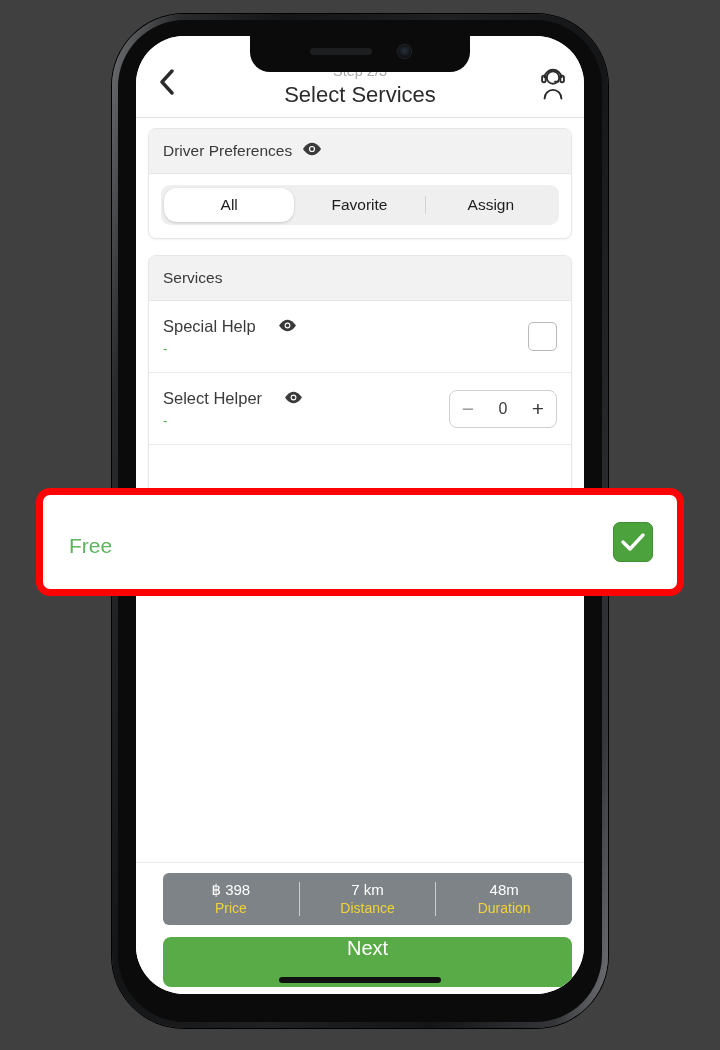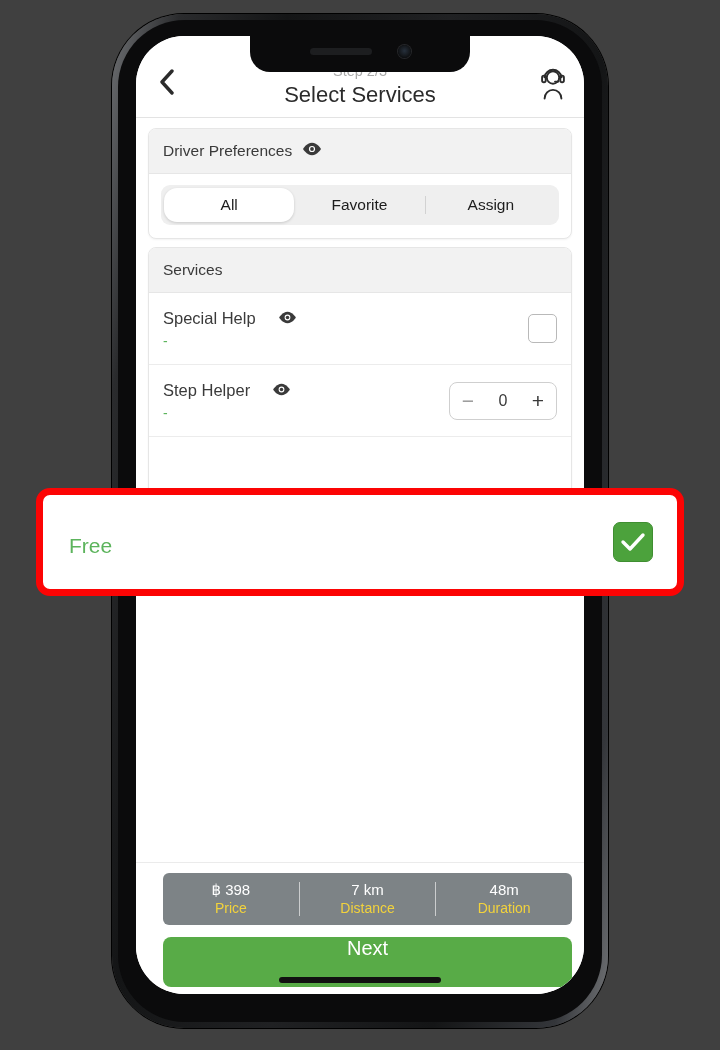--- a/index.html
+++ b/index.html
@@ -76,21 +76,21 @@
   .support-btn { position: absolute; right: 12px; bottom: 14px; width: 38px; height: 38px;
                  display: flex; align-items: center; justify-content: center; cursor: pointer; }
 
   
   .body-scroll {
     position: absolute; top: 82px; left: 0; right: 0; bottom: 132px;
     background: #fff; padding: 10px 12px 0 12px;
   }
   .card {
     background: #fff; border: 1px solid #e6e6e6; border-radius: 8px;
-    margin-bottom: 8px; overflow: hidden;
+    margin-bottom: 16px; overflow: hidden;
     box-shadow: 0 1px 2px rgba(0,0,0,.05);
   }
   .card-head {
     background: #f2f2f2; padding: 13px 14px;
     display: flex; align-items: center; gap: 10px;
     border-bottom: 1px solid #e6e6e6;
   }
   .card-head-title { font-size: 15.5px; color: #3a3a3a; }
 
   
@@ -266,21 +266,21 @@
                 </span>
               </div>
               <div class="svc-sub">-</div>
             </div>
             <div class="checkbox-empty"></div>
           </div>
 
           <div class="svc-row">
             <div>
               <div class="svc-name">
-                <span>Step Helper</span>
+                <span>Select Helper</span>
                 <span class="eye">
                   <svg width="19" height="13" viewBox="0 0 20 14">
                     <path d="M10 0.8C4.6 0.8 1 7 1 7s3.6 6.2 9 6.2S19 7 19 7 15.4 0.8 10 0.8z" fill="#3a3a3a"></path>
                     <circle cx="10" cy="7" r="3.1" fill="#fff"></circle>
                     <circle cx="10" cy="7" r="1.9" fill="#3a3a3a"></circle>
                   </svg>
                 </span>
               </div>
               <div class="svc-sub">-</div>
             </div>

